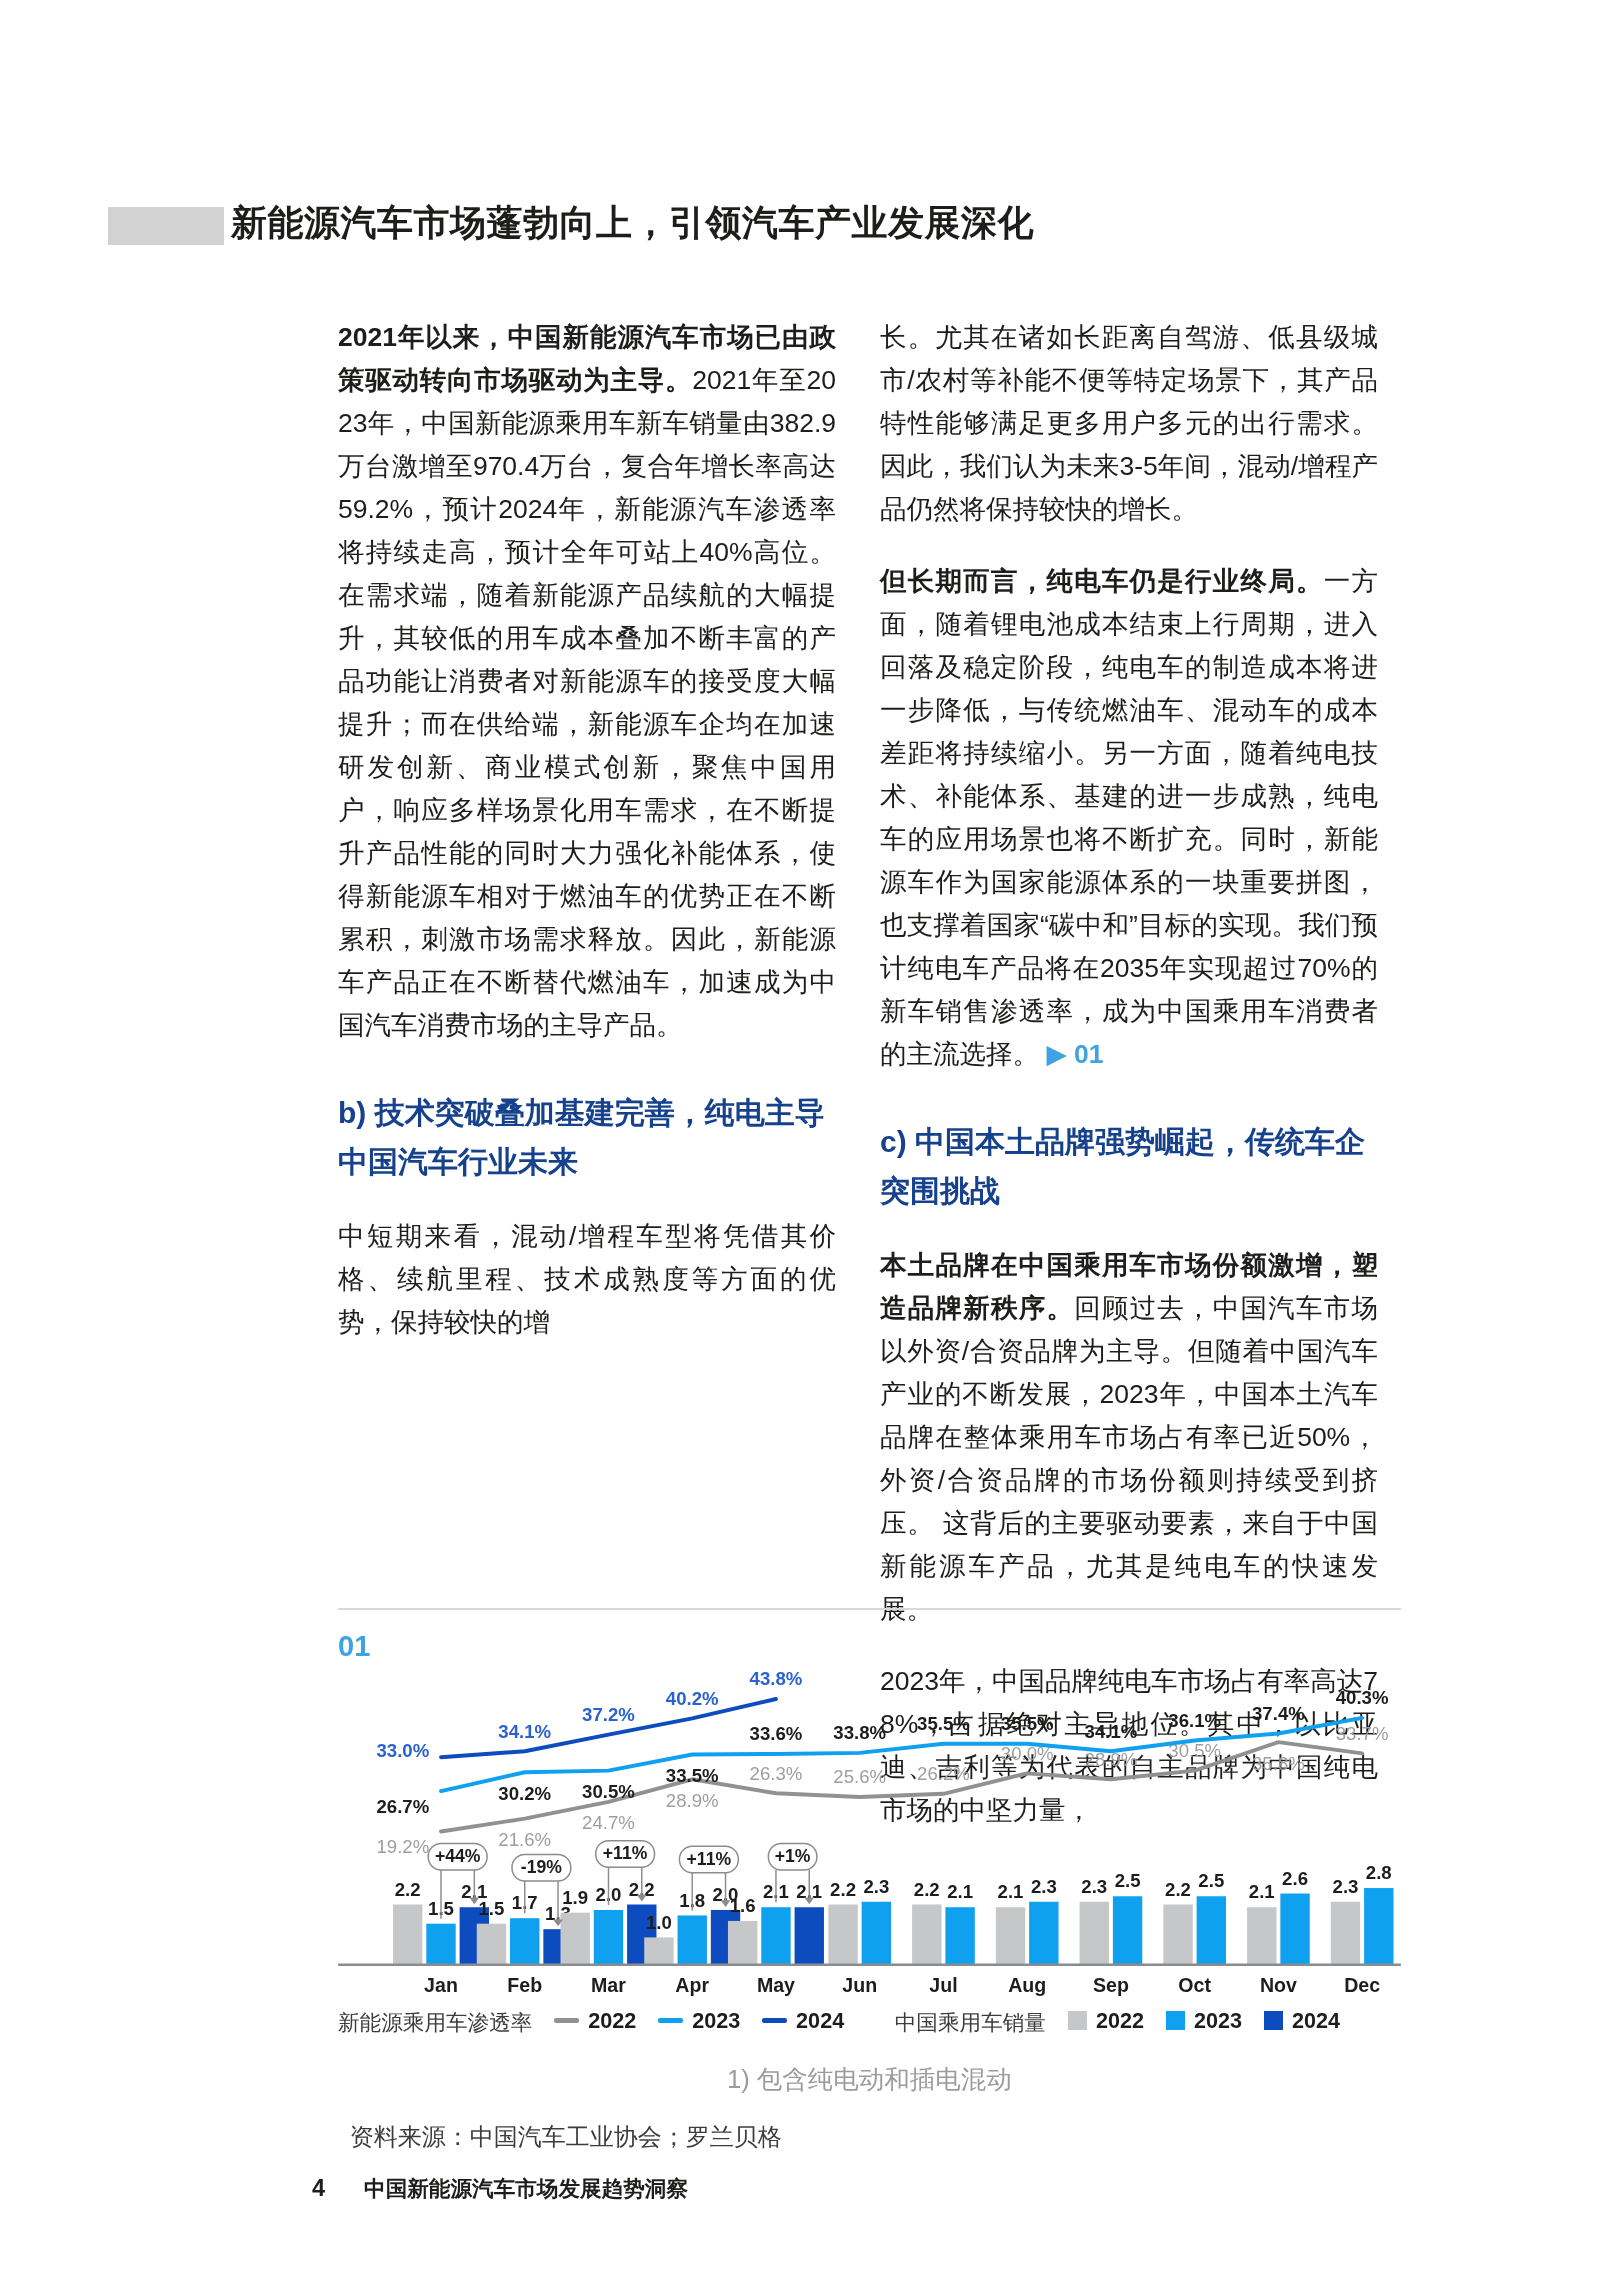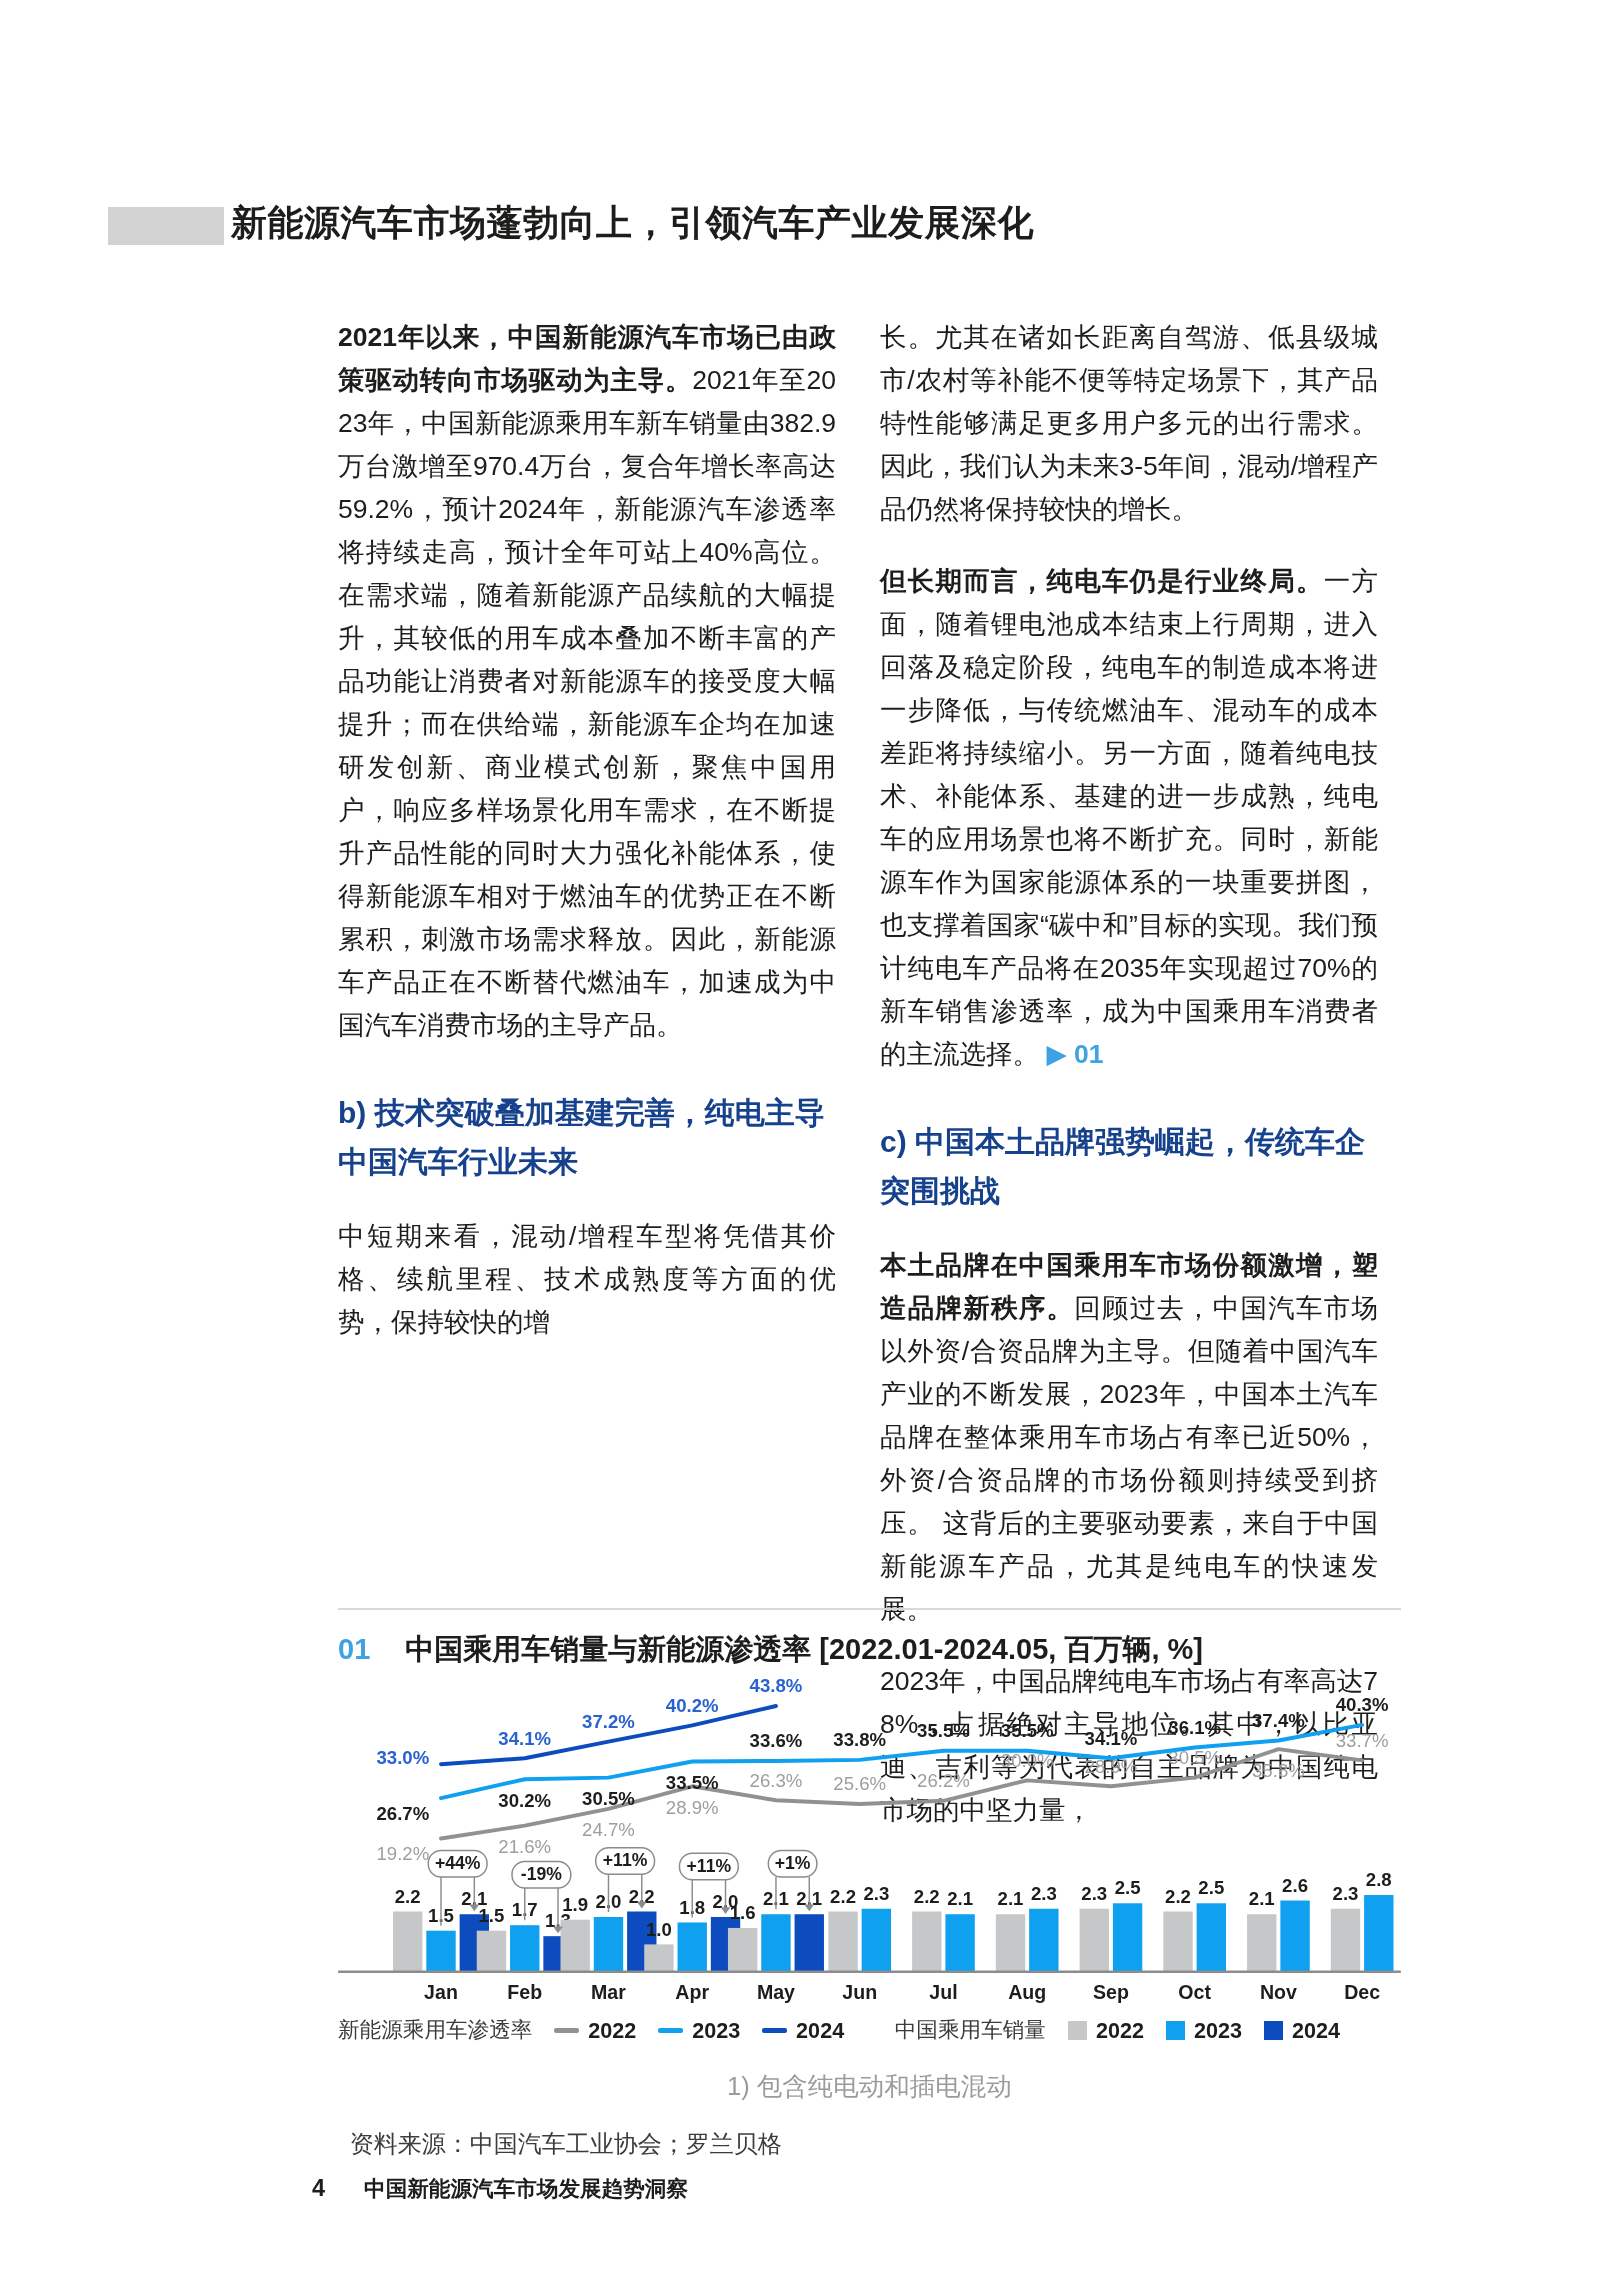--- a/index.html
+++ b/index.html
@@ -25,21 +25,21 @@
   }
   .col p.tight{margin-bottom:0;}
   .lead{font-weight:700;}
   .fig-marker{color:#3fa2e2;font-weight:700;white-space:nowrap;}
   
   .chart-panel{position:absolute;left:338px;top:1608px;width:1063px;border-top:2px solid #d9d9d9;}
   .chart-head{display:flex;align-items:baseline;gap:35px;margin-top:20px;}
   .fig-num{font-size:29px;font-weight:700;color:#3fa2e2;}
   .fig-title{font-size:29px;font-weight:700;color:#1d1d1b;}
   .chart-svg{display:block;margin-top:7.8px;}
-  .legend{display:flex;align-items:flex-end;gap:21.6px;margin-top:3.9px;font-size:21.6px;color:#3c3c3c;}
+  .legend{display:flex;align-items:flex-start;gap:21.6px;margin-top:3.9px;font-size:21.6px;color:#3c3c3c;}
   .legend .yr{display:flex;align-items:center;gap:8.8px;color:#1d1d1b;font-weight:700;}
   .sw-line{display:inline-block;width:25.5px;height:4.9px;border-radius:2px;}
   .sw-box{display:inline-block;width:19.6px;height:19.6px;}
   .legend .group2{margin-left:29px;}
   .footnote{margin-top:25.5px;font-size:25.5px;color:#9b9b9b;text-align:center;}
   .source{margin-top:23.5px;margin-left:11.8px;font-size:24px;color:#3c3c3c;}
   
   .footer{position:absolute;left:312px;top:2174px;display:flex;gap:39px;align-items:baseline;}
   .footer .pn{font-size:23.5px;font-weight:700;color:#1d1d1b;}
   .footer .doc{font-size:21.6px;font-weight:700;color:#1d1d1b;}
@@ -62,21 +62,20 @@
     <p><span>长。尤其在诸如长距离自驾游、低县级城市/农村等补能不便等特定场景下，其产品特性能够满足更多用户多元的出行需求。因此，我们认为未来3-5年间，混动/增程产品仍然将保持较快的增长。</span></p>
     <p><span class="lead">但长期而言，纯电车仍是行业终局。</span><span>一方面，随着锂电池成本结束上行周期，进入回落及稳定阶段，纯电车的制造成本将进一步降低，与传统燃油车、混动车的成本差距将持续缩小。另一方面，随着纯电技术、补能体系、基建的进一步成熟，纯电车的应用场景也将不断扩充。同时，新能源车作为国家能源体系的一块重要拼图，也支撑着国家“碳中和”目标的实现。我们预计纯电车产品将在2035年实现超过70%的新车销售渗透率，成为中国乘用车消费者的主流选择。</span> <span class="fig-marker">▶ 01</span></p>
     <h2 class="mt">c) 中国本土品牌强势崛起，传统车企突围挑战</h2>
     <p><span class="lead">本土品牌在中国乘用车市场份额激增，塑造品牌新秩序。</span><span>回顾过去，中国汽车市场以外资/合资品牌为主导。但随着中国汽车产业的不断发展，2023年，中国本土汽车品牌在整体乘用车市场占有率已近50%，外资/合资品牌的市场份额则持续受到挤压。 这背后的主要驱动要素，来自于中国新能源车产品，尤其是纯电车的快速发展。</span></p>
     <p><span>2023年，中国品牌纯电车市场占有率高达78%，占据绝对主导地位。其中，以比亚迪、吉利等为代表的自主品牌为中国纯电市场的中坚力量，</span></p>
   </div>
 
   <section class="chart-panel">
     <div class="chart-head">
       <span class="fig-num">01</span>
-      <span class="fig-title">中国乘用车销量与新能源渗透率 [2022.01-2024.05, 百万辆, %]</span>
     </div>
 
     <svg id="chart-svg" class="chart-svg" width="1063" height="333" viewBox="0 0 1085 340">
         <rect x="56" y="238.39999999999998" width="30" height="61.60000000000001" fill="#c6c7c9"></rect>
         <text x="71" y="229.39999999999998" font-size="19" font-weight="700" fill="#1d1d1b" text-anchor="middle" font-family="&quot;Liberation Sans&quot;,&quot;DejaVu Sans&quot;,sans-serif">2.2</text>
         <rect x="90" y="258" width="30" height="42" fill="#0fa0ef"></rect>
         <text x="105" y="249" font-size="19" font-weight="700" fill="#1d1d1b" text-anchor="middle" font-family="&quot;Liberation Sans&quot;,&quot;DejaVu Sans&quot;,sans-serif">1.5</text>
         <rect x="124" y="241.2" width="30" height="58.800000000000004" fill="#0d4cbe"></rect>
         <text x="139" y="232.2" font-size="19" font-weight="700" fill="#1d1d1b" text-anchor="middle" font-family="&quot;Liberation Sans&quot;,&quot;DejaVu Sans&quot;,sans-serif">2.1</text>
         <text x="105" y="328" font-size="20" font-weight="700" fill="#1d1d1b" text-anchor="middle" font-family="&quot;Liberation Sans&quot;,&quot;DejaVu Sans&quot;,sans-serif">Jan</text>

